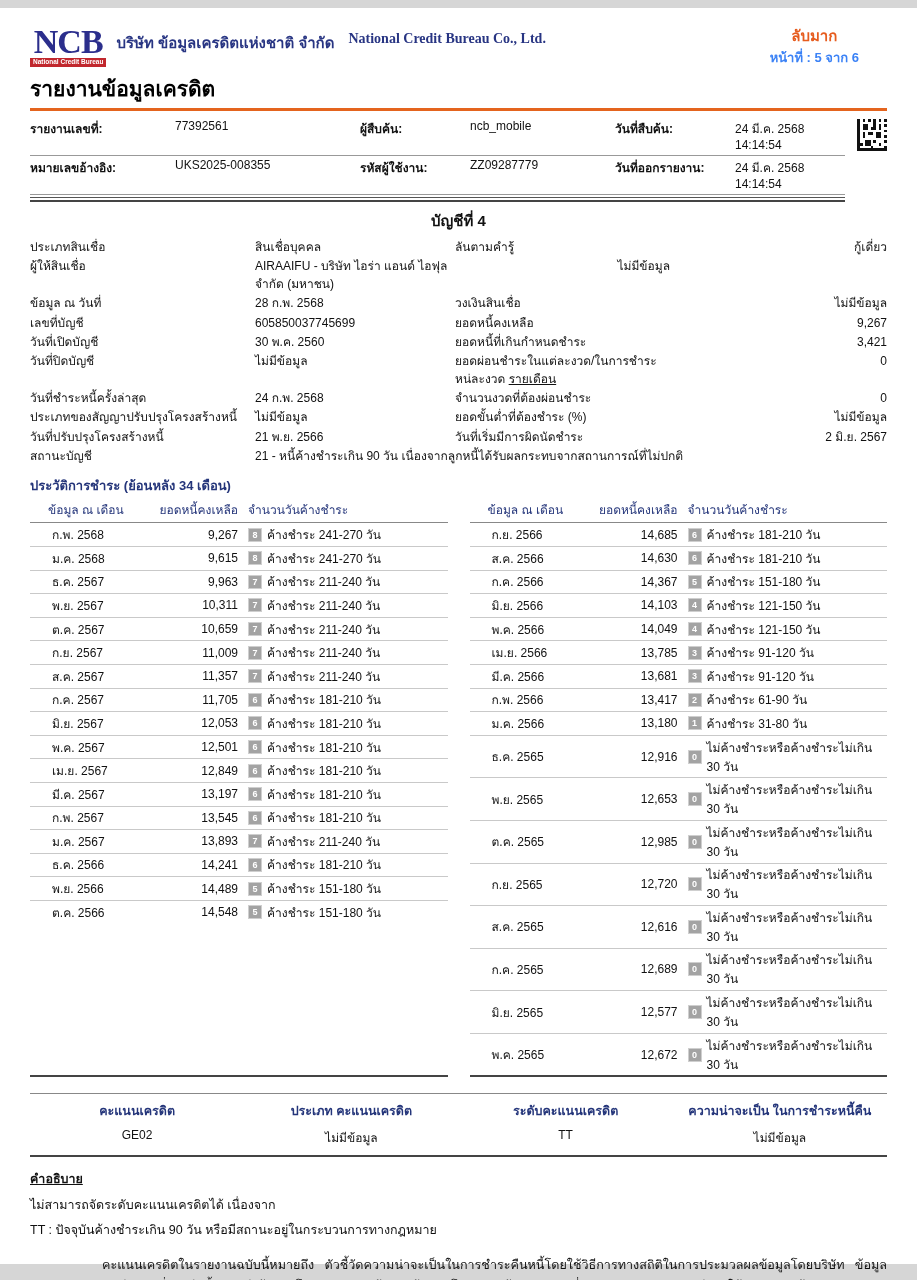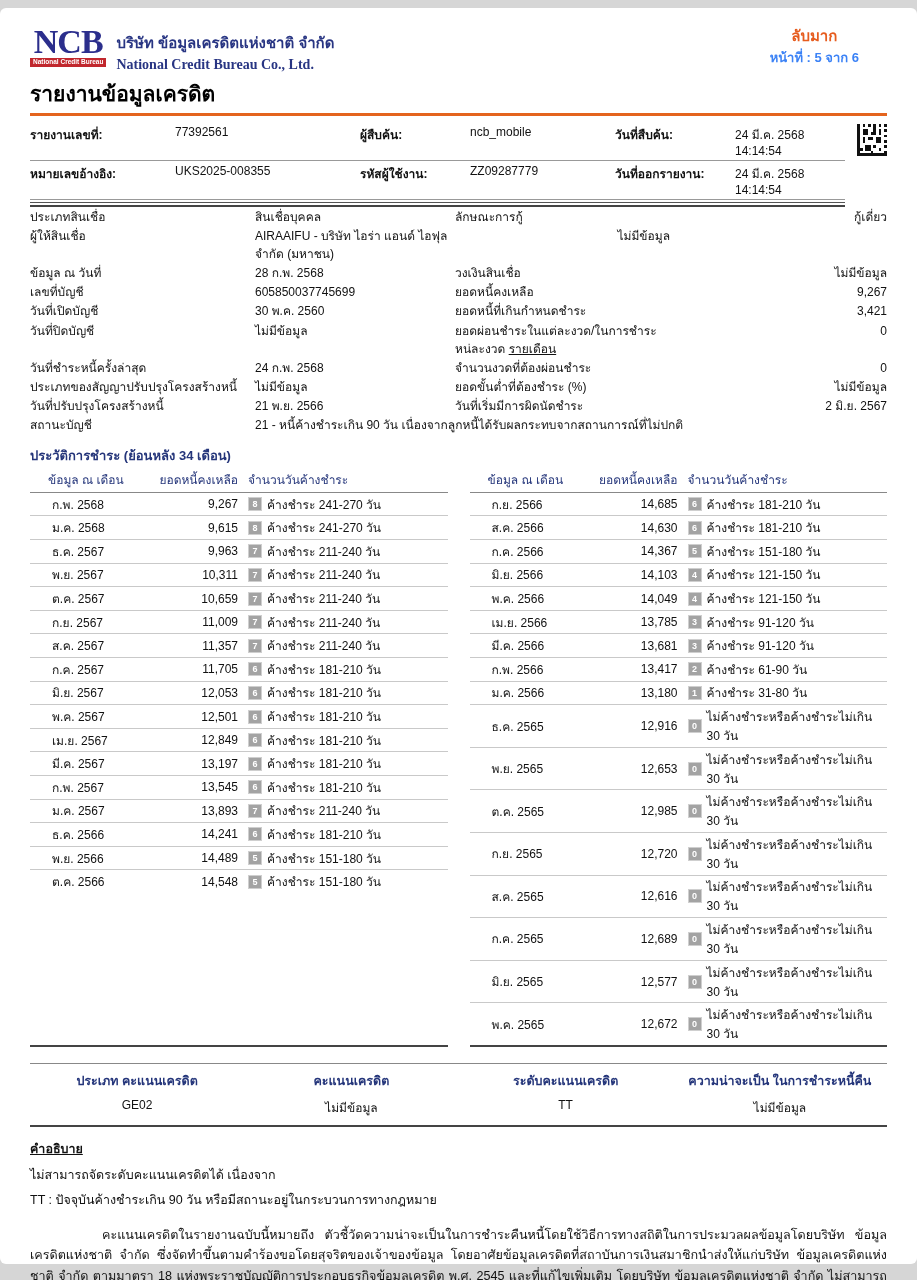--- a/index.html
+++ b/index.html
@@ -3,32 +3,32 @@
 <meta charset="utf-8">
 <style>
   html,body{margin:0;padding:0;}
   body{
     width:917px;height:1280px;background:#d6d6d6;
     font-family:"Liberation Sans","DejaVu Sans",sans-serif;
     -webkit-font-smoothing:antialiased;overflow:hidden;
   }
   .page{
     width:917px;height:1256px;margin:8px 0 0 0;background:#ffffff;
-    border-radius:6px;display:flex;flex-direction:column;box-sizing:border-box;
+    border-radius:0;display:flex;flex-direction:column;box-sizing:border-box;
     color:#111;
   }
   .content{padding:20px 30px 0 30px;flex:1 1 auto;display:flex;flex-direction:column;}
 
   
   .hdr{display:flex;align-items:flex-start;justify-content:space-between;}
   .hdr-left{display:flex;align-items:flex-start;gap:10px;}
   .ncb-logo{display:flex;flex-direction:column;align-items:center;line-height:1;}
   .ncb-letters{font-family:"Liberation Serif","DejaVu Serif",serif;font-weight:bold;color:#2b2e8c;font-size:34px;letter-spacing:-1px;line-height:0.85;}
   .ncb-banner{background:#c1272d;color:#fff;font-size:6.5px;font-weight:bold;padding:1.5px 3px;margin-top:1px;white-space:nowrap;}
-  .company{display:flex;flex-direction:column;gap:2px;padding-top:3px;}
+  .company{display:flex;flex-direction:row;gap:14px;padding-top:3px;}
   .company-th{color:#283583;font-weight:bold;font-size:15px;}
   .company-en{color:#283583;font-weight:bold;font-size:14px;font-family:"Liberation Serif","DejaVu Serif",serif;}
   .hdr-right{text-align:center;padding-right:28px;}
   .confidential{color:#e65c1e;font-weight:bold;font-size:15px;line-height:1.1;}
   .page-no{font-weight:bold;font-size:13px;margin-top:2px;color:#3b82f6;}
 
   .report-title{font-size:21px;font-weight:bold;margin-top:4px;color:#000;}
   .orange-rule{border:none;border-top:3px solid #e4641e;margin:3px 0 0 0;}
 
   
@@ -149,25 +149,26 @@
           <rect x="7" y="5" width="2" height="2"></rect>
             <rect x="3" y="8" width="2" height="2"></rect>
             <rect x="6" y="8" width="1" height="1"></rect>
           <rect x="8" y="9" width="1" height="1"></rect>
             <rect x="1" y="9" width="1" height="1"></rect>
             <rect x="5" y="10" width="1" height="1"></rect>
         </g>
       </svg>
     </div>
 
+    <div class="acct-title">บัญชีที่ 4</div>
     <div id="acct-rows">
         <div class="acct-row">
           <div class="l1">ประเภทสินเชื่อ</div>
           <div class="v1">สินเชื่อบุคคล</div>
-          <div class="l2"><span>ลักษณะการกู้</span></div>
+          <div class="l2"><span>ลันตามคำรู้</span></div>
           <div class="v2">กู้เดี่ยว</div>
         </div>
         <div class="acct-row">
           <div class="l1">ผู้ให้สินเชื่อ</div>
           <div class="v1">AIRAAIFU - บริษัท ไอร่า แอนด์ ไอฟุล จำกัด (มหาชน)</div>
           <div class="v2">ไม่มีข้อมูล</div>
         </div>
         <div class="acct-row">
           <div class="l1">ข้อมูล ณ วันที่</div>
           <div class="v1">28 ก.พ. 2568</div>
@@ -501,22 +502,22 @@
             <div class="desc">
               <span class="code-badge">0</span>
               <span>ไม่ค้างชำระหรือค้างชำระไม่เกิน 30 วัน</span>
             </div>
           </div>
         </div>
     </div>
 
     <div class="score">
       <div class="score-head">
+        <div>คะแนนเครดิต</div>
         <div>ประเภท คะแนนเครดิต</div>
-        <div>คะแนนเครดิต</div>
         <div>ระดับคะแนนเครดิต</div>
         <div>ความน่าจะเป็น ในการชำระหนี้คืน</div>
       </div>
       <div class="score-vals">
         <div>GE02</div>
         <div>ไม่มีข้อมูล</div>
         <div>TT</div>
         <div>ไม่มีข้อมูล</div>
       </div>
     </div>

